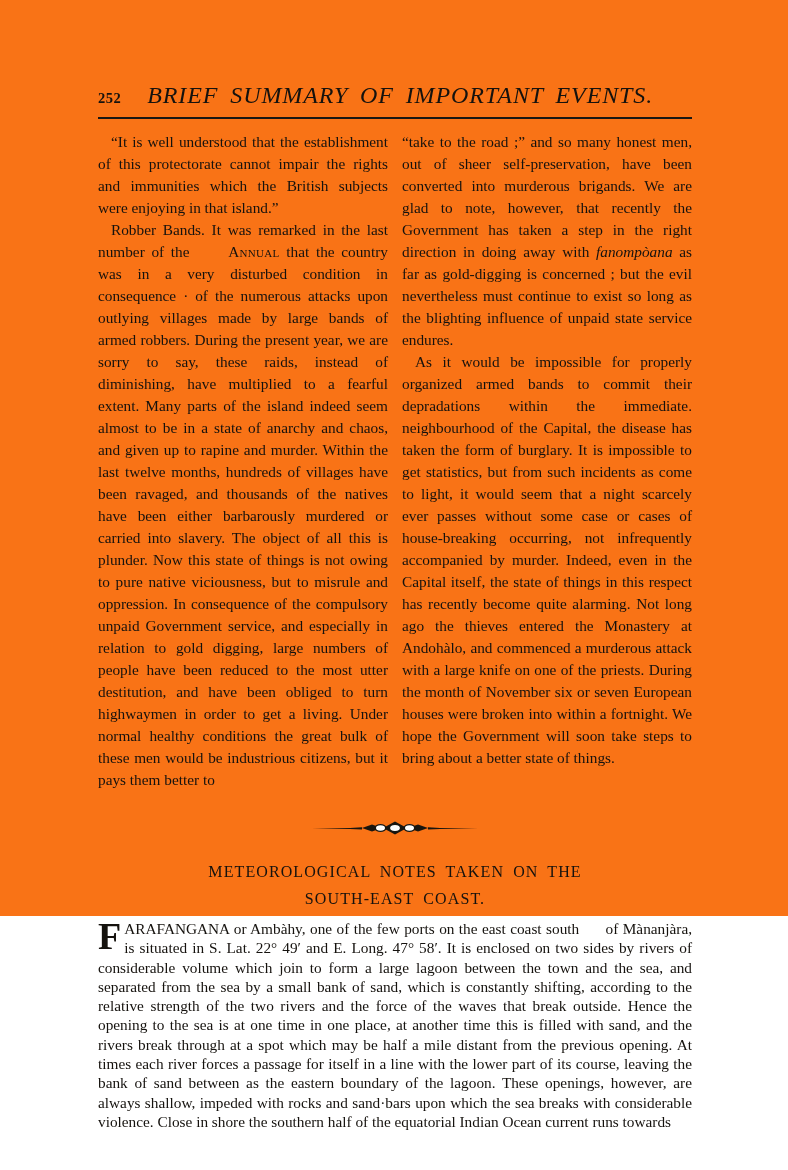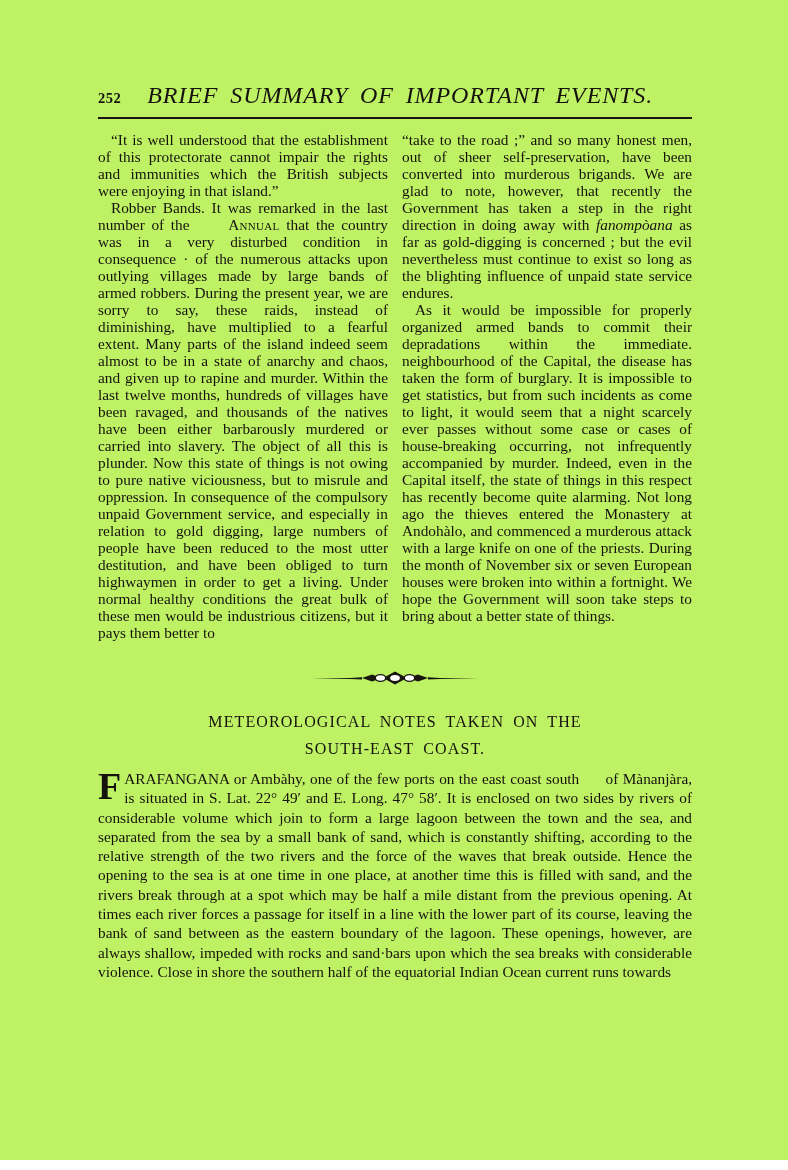--- a/index.html
+++ b/index.html
@@ -10,22 +10,22 @@
   body {
     width: 788px;
     height: 1170px;
     overflow: hidden;
     font-family: "Liberation Serif", "DejaVu Serif", serif;
     color: #15120e;
   }
   .page {
     position: relative;
     width: 788px;
-    height: 1160px;
-    background: #bef264;
+    height: 916px;
+    background: #f97316;
   }
   .page-inner {
     position: absolute;
     left: 98px;
     top: 82px;
     width: 594px;
   }
 
   
   .runhead {
@@ -56,21 +56,21 @@
 
   
   .columns {
     display: flex;
     margin-top: 12px;
     width: 594px;
   }
   .col {
     width: 290px;
     font-size: 15.3px;
-    line-height: 17px;
+    line-height: 22px;
     text-align: justify;
     text-justify: inter-word;
     hyphens: none;
   }
   .col.left { margin-right: 14px; }
   .col p {
     margin: 0;
     text-indent: 0;
   }
   .col p.indent { text-indent: 13px; }

